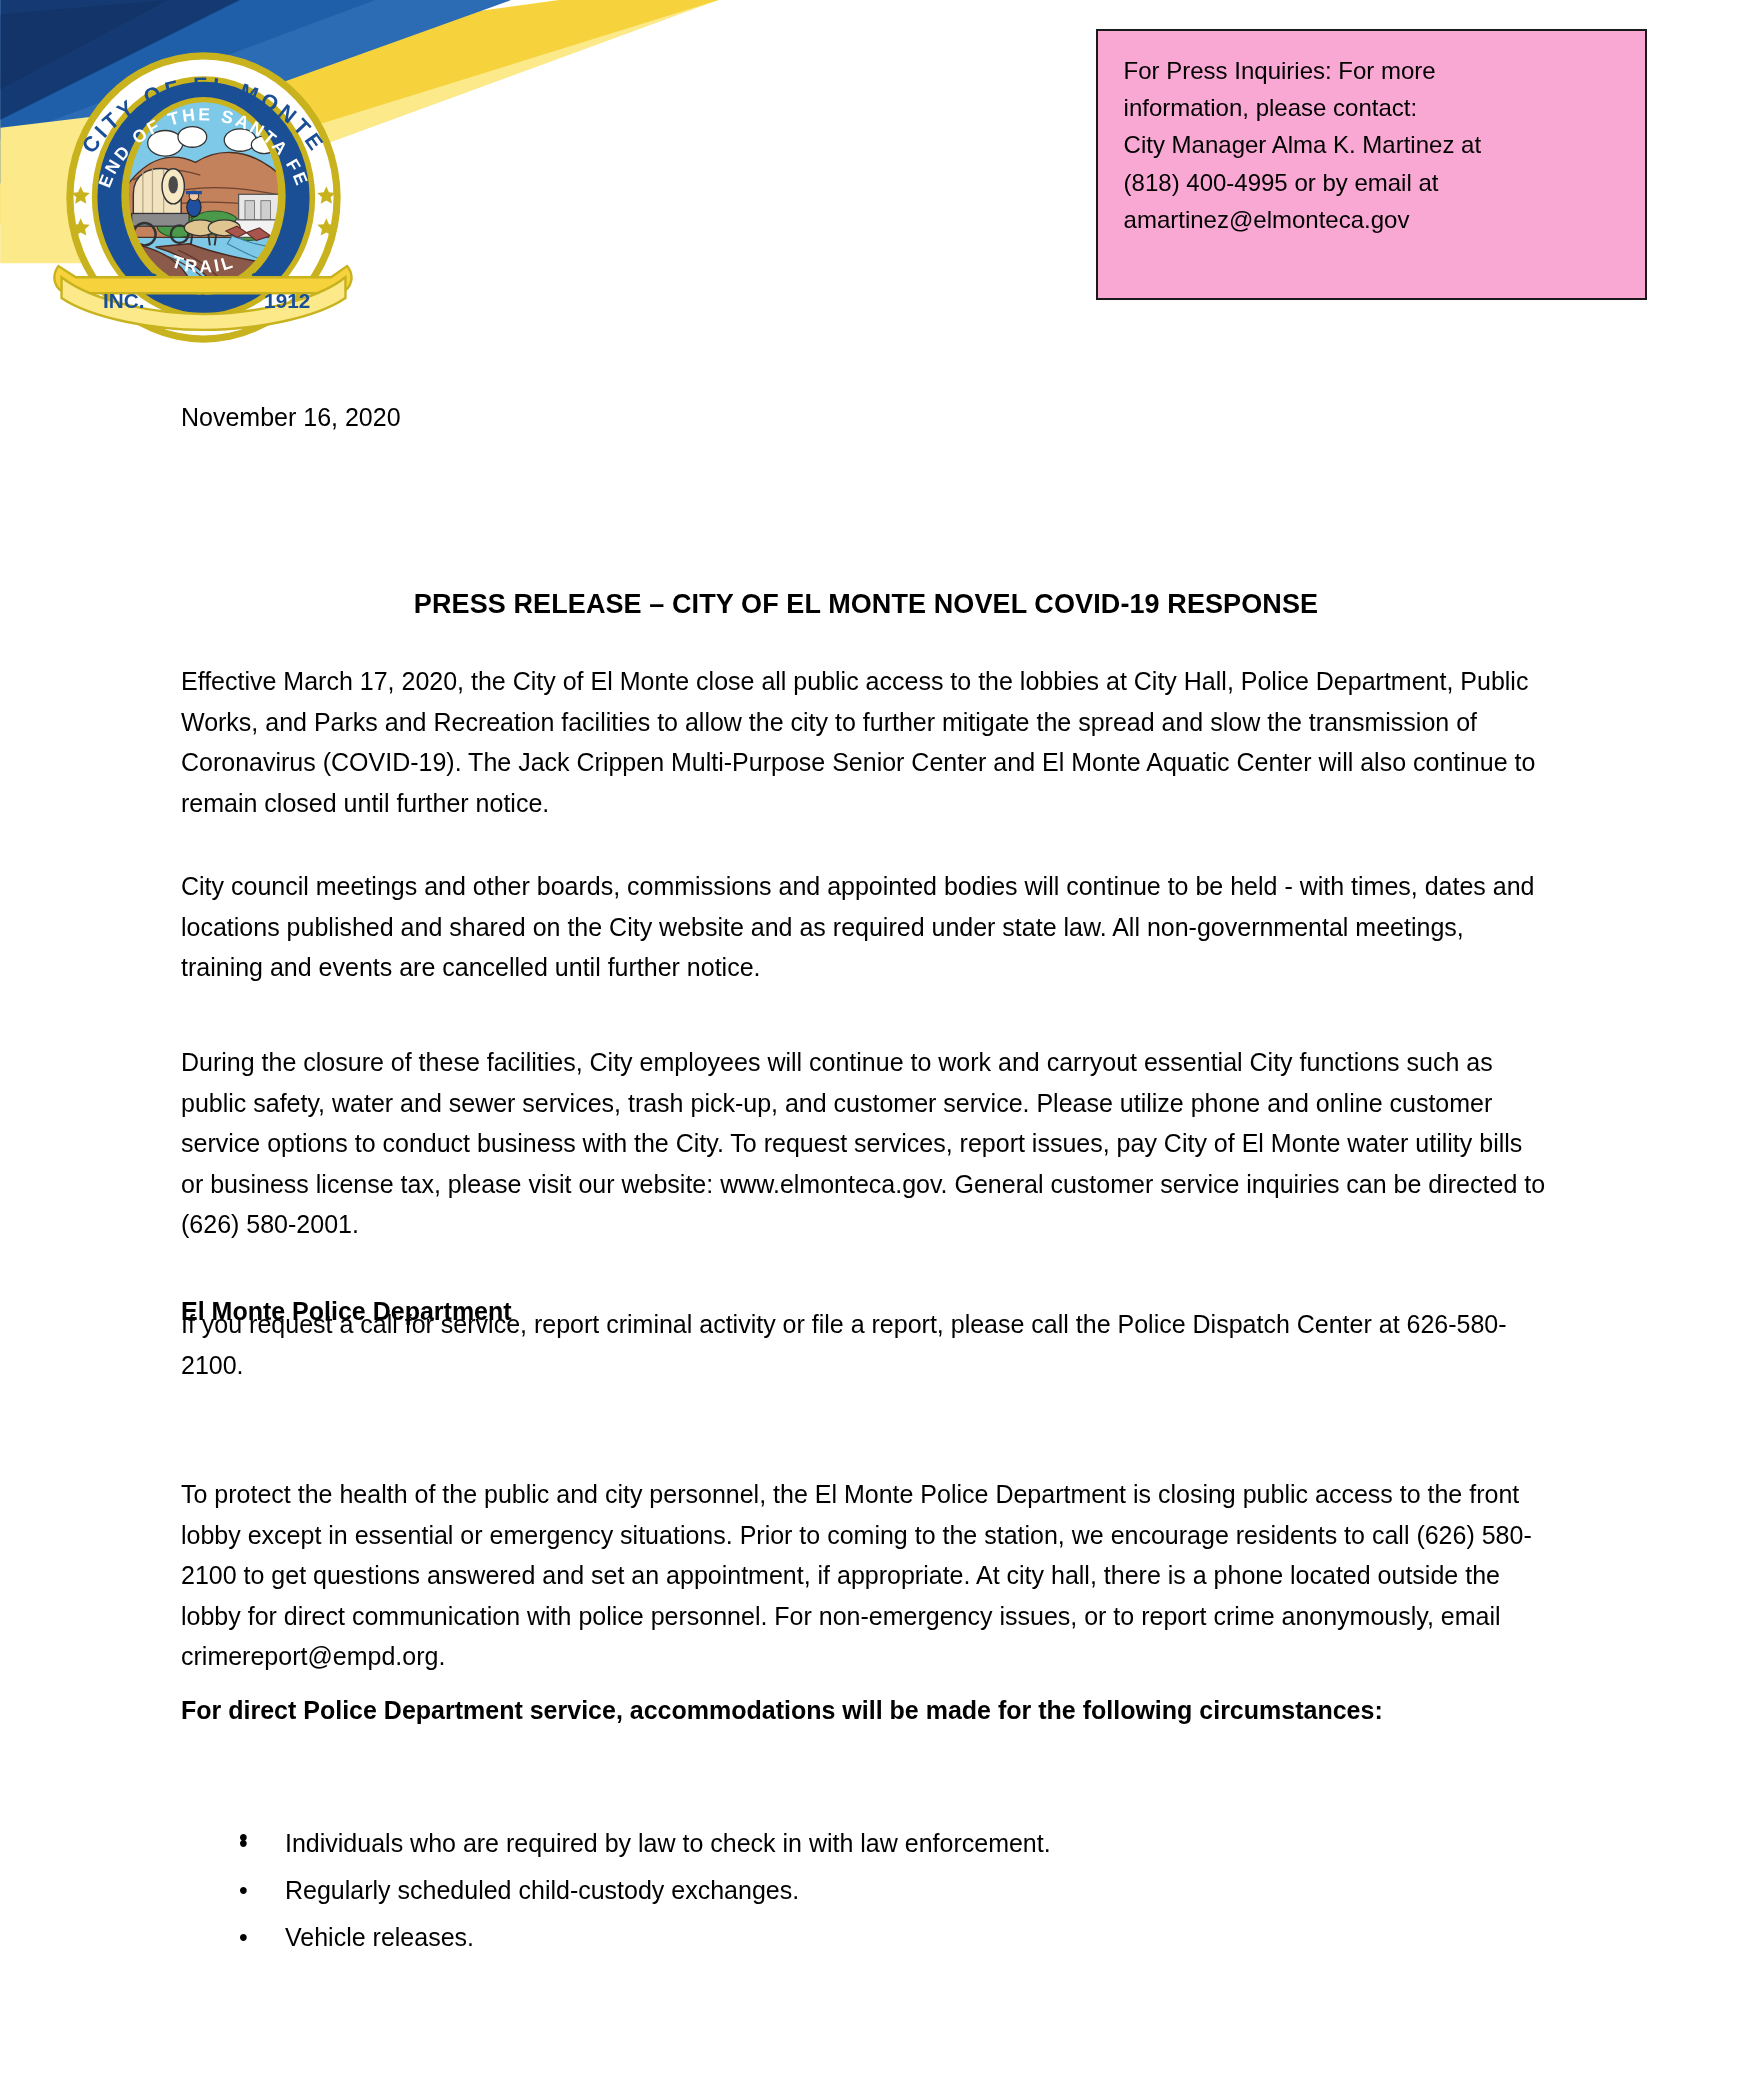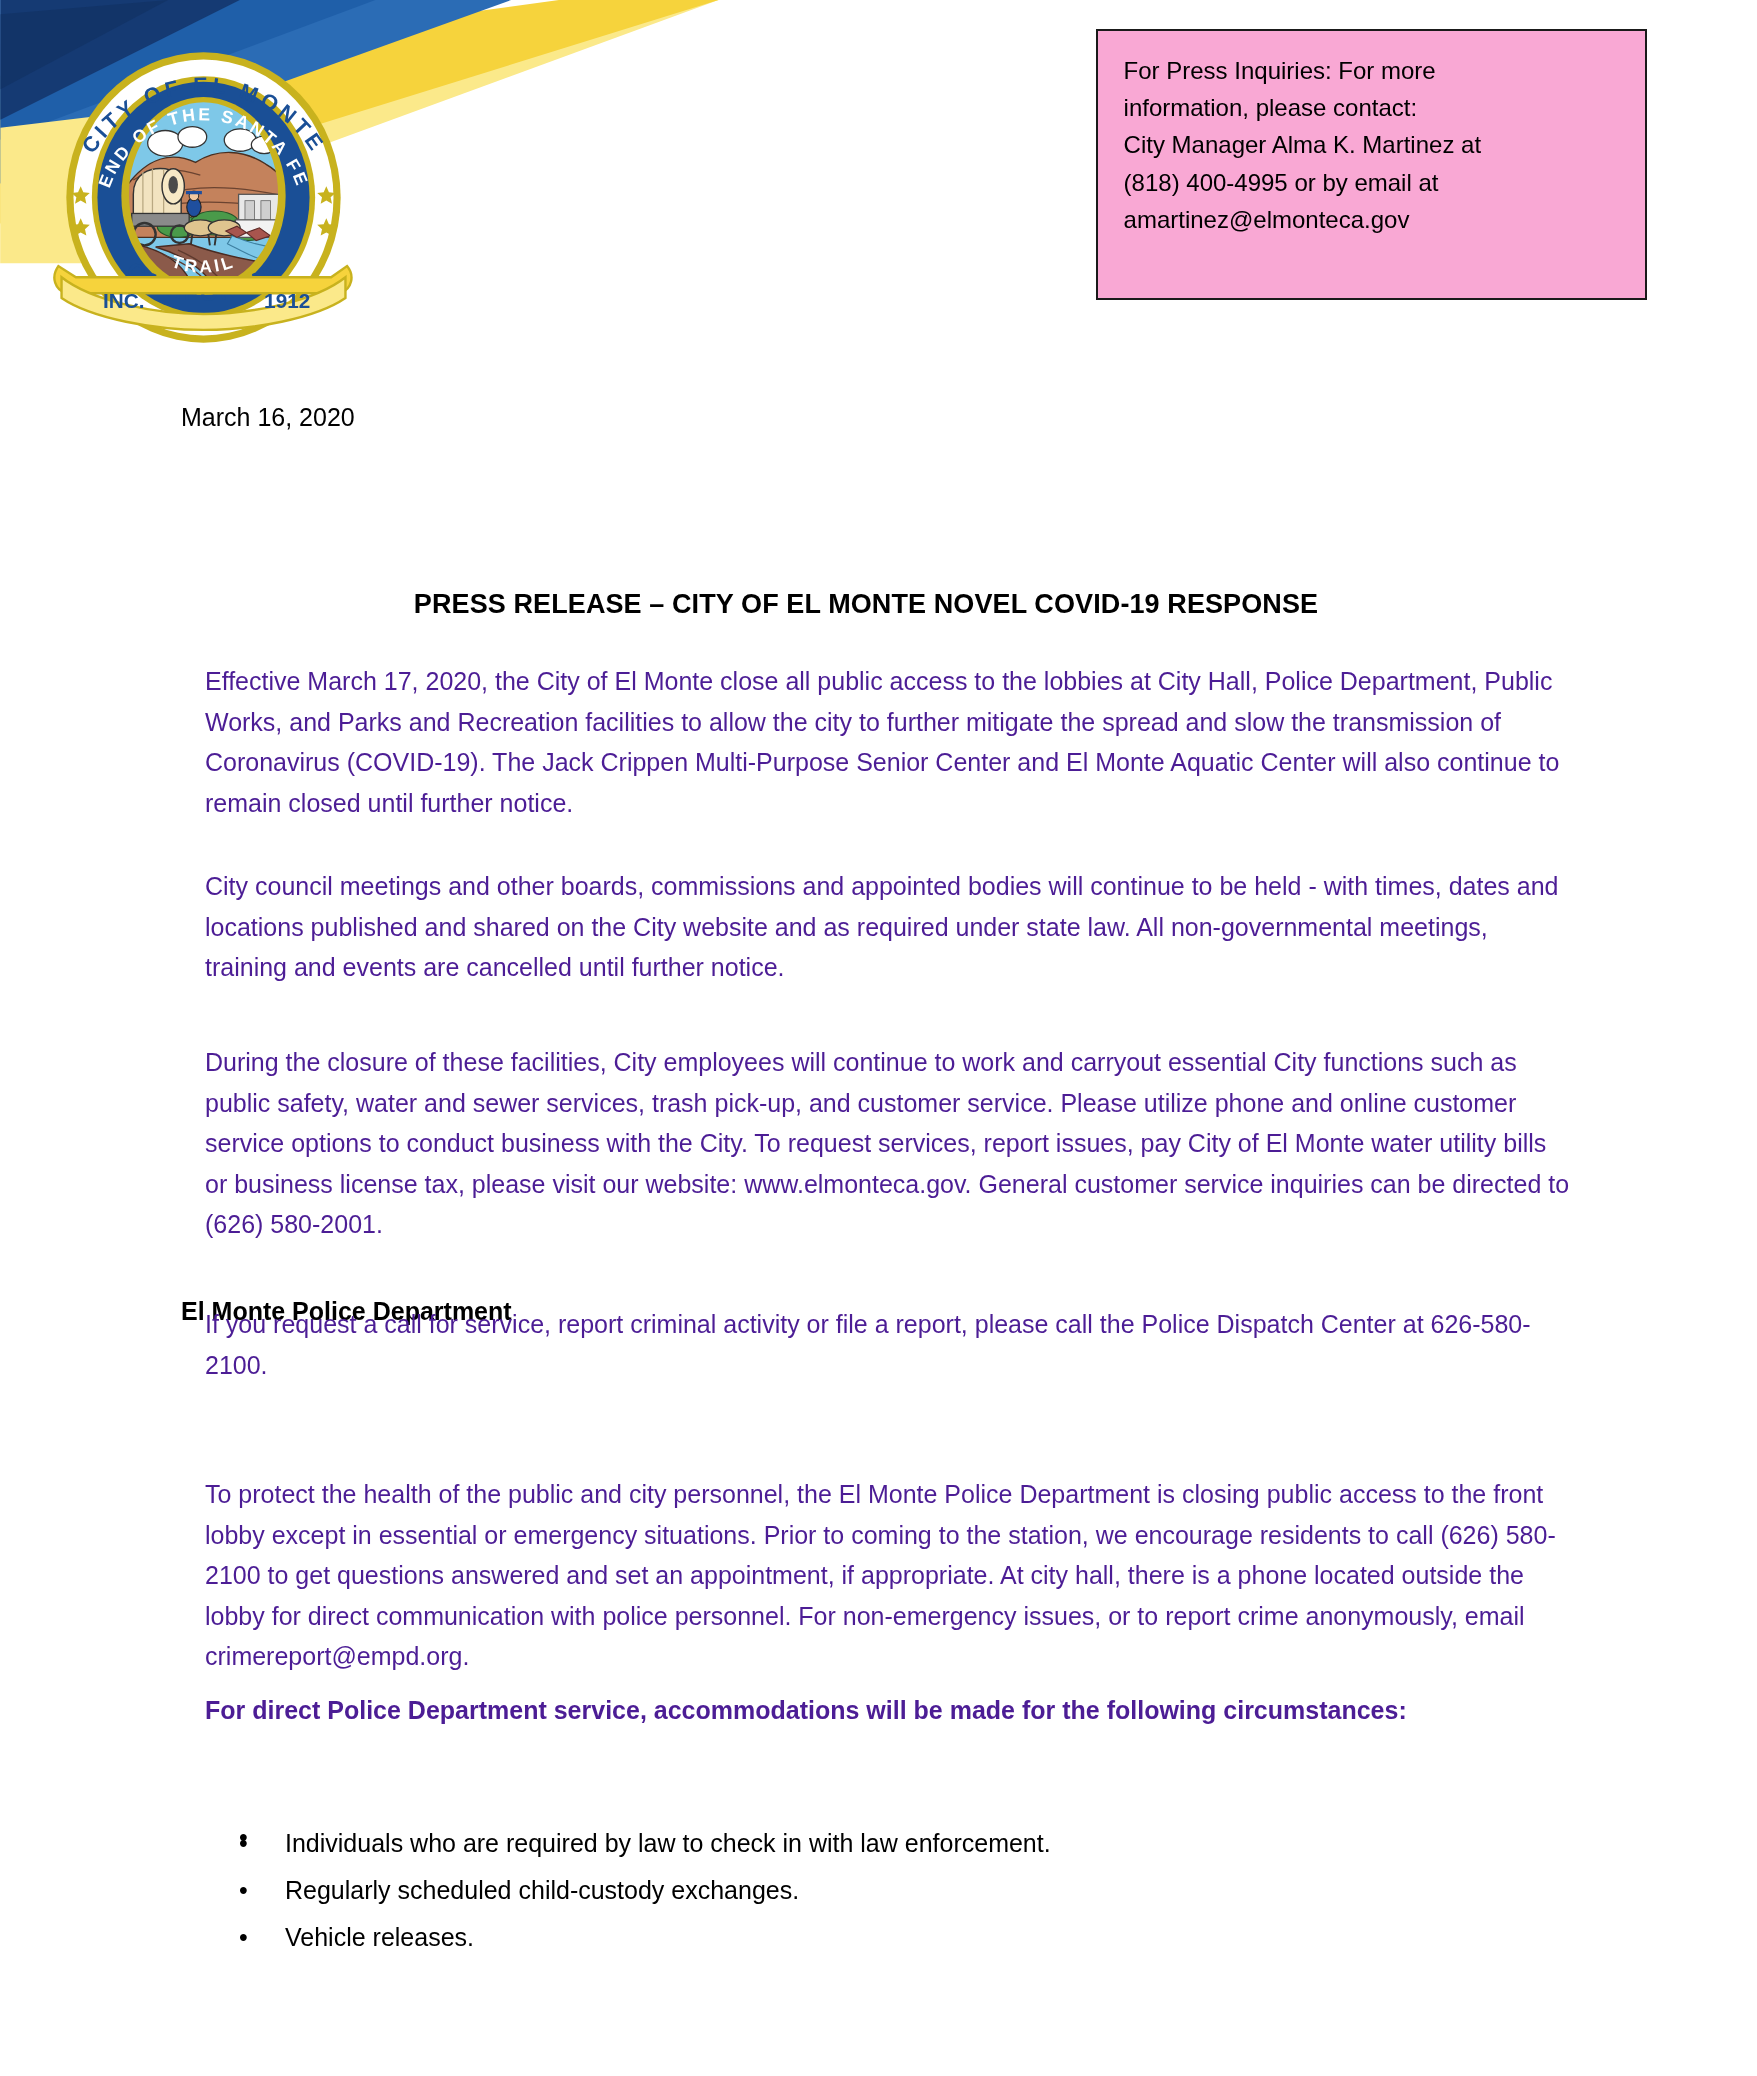--- a/index.html
+++ b/index.html
@@ -84,23 +84,22 @@
     color: #000;
     margin-top: 20px;
   }
 
   .para {
     position: absolute;
     left: 0;
     width: 1370px;
     font-size: 25px;
     line-height: 1.62;
-    color: #4c1d95;
+    color: #000000;
     text-align: left;
-    margin-left: 24px;
   }
 
   .section-heading {
     position: absolute;
     left: 0;
     font-size: 25px;
     font-weight: bold;
     color: #000;
   }
 
@@ -257,21 +256,21 @@
 <div id="press-contact-box">
   <div id="press-contact-text">For Press Inquiries: For more
 information, please contact:
 City Manager Alma K. Martinez at
 (818) 400-4995 or by email at
 amartinez@elmonteca.gov</div>
 </div>
 
 <div id="doc-body">
 
-  <div class="date-line">March 16, 2020</div>
+  <div class="date-line">November 16, 2020</div>
 
   <div id="release-title">PRESS RELEASE – CITY OF EL MONTE NOVEL COVID-19 RESPONSE</div>
 
   <div class="para" style="top:661px;">Effective March 17, 2020, the City of El Monte close all public access to the lobbies at City Hall, Police Department, Public Works, and Parks and Recreation facilities to allow the city to further mitigate the spread and slow the transmission of Coronavirus (COVID-19). The Jack Crippen Multi-Purpose Senior Center and El Monte Aquatic Center will also continue to remain closed until further notice.</div>
 
   <div class="para" style="top:866px;">City council meetings and other boards, commissions and appointed bodies will continue to be held - with times, dates and locations published and shared on the City website and as required under state law. All non-governmental meetings, training and events are cancelled until further notice.</div>
 
   <div class="para" style="top:1042px;">During the closure of these facilities, City employees will continue to work and carryout essential City functions such as public safety, water and sewer services, trash pick-up, and customer service. Please utilize phone and online customer service options to conduct business with the City.  To request services, report issues, pay City of El Monte water utility bills or business license tax, please visit our website: www.elmonteca.gov.  General customer service inquiries can be directed to (626) 580-2001.</div>
 
   <div class="section-heading" style="top:1297px;">El Monte Police Department</div>

